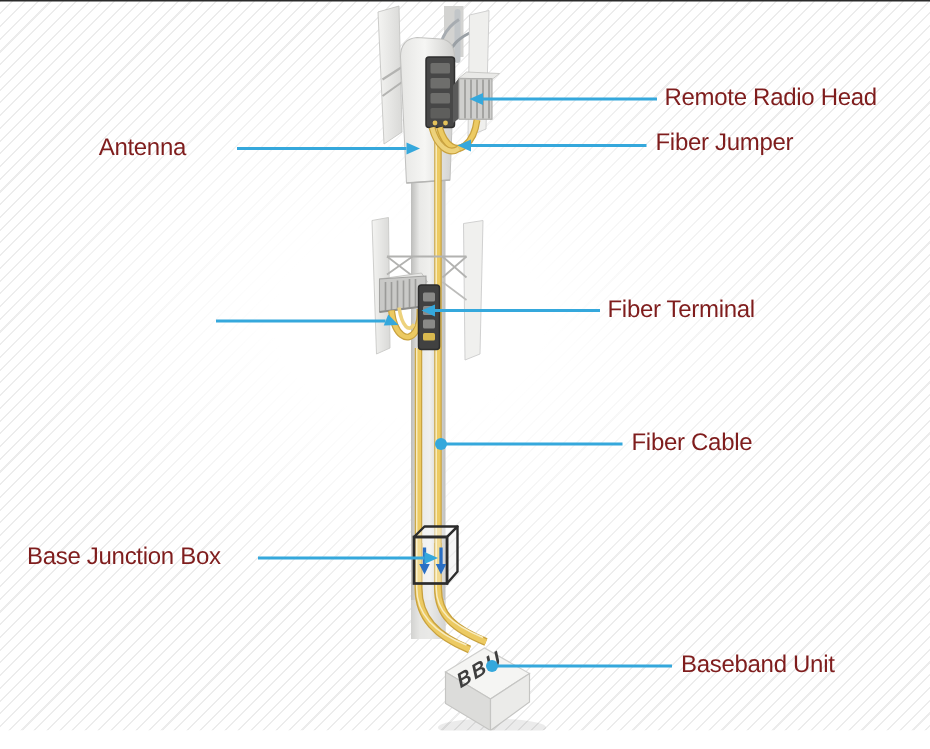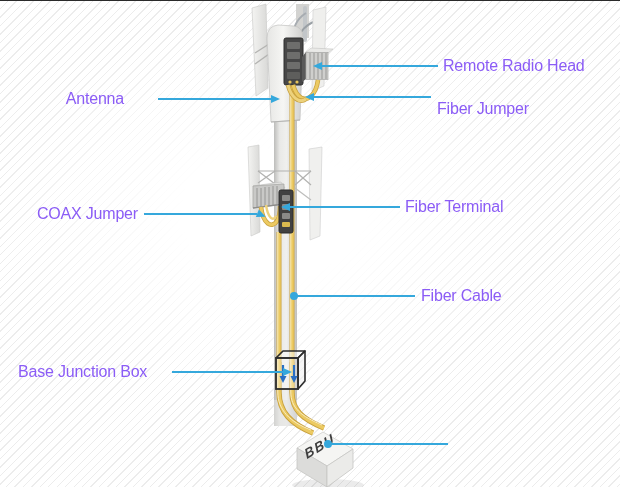--- a/index.html
+++ b/index.html
@@ -16,21 +16,21 @@
   }
   .vignette{
     position:absolute;left:0;top:0;right:0;height:487px;
     background:radial-gradient(ellipse 58% 52% at 44% 44%, #ffffff 25%, rgba(255,255,255,0) 78%);
   }
   .top-edge{position:absolute;top:0;left:0;width:100%;height:1px;background:#2b2b2b;}
   .bottom-strip{position:absolute;bottom:0;left:0;width:100%;height:12px;background:#ffffff;}
   svg.art{position:absolute;left:0;top:0;}
   .callout-label{
     position:absolute;
-    font-size:16px;line-height:18px;color:#8b5cf6;letter-spacing:-0.2px;
+    font-size:16px;line-height:18px;color:#7f1d1d;letter-spacing:-0.2px;
     white-space:nowrap;
   }
   .callout-line{position:absolute;height:2px;background:#35a8dc;}
   .arrow-right{position:absolute;width:0;height:0;
     border-top:4px solid transparent;border-bottom:4px solid transparent;
     border-left:9px solid #35a8dc;}
   .arrow-left{position:absolute;width:0;height:0;
     border-top:4px solid transparent;border-bottom:4px solid transparent;
     border-right:9px solid #35a8dc;}
   .dot{position:absolute;width:8px;height:8px;border-radius:50%;background:#35a8dc;}
@@ -191,39 +191,39 @@
       <text x="0" y="0" transform="translate(307,459) rotate(-31) skewX(-8)" font-family="Liberation Sans, DejaVu Sans, sans-serif" font-size="13.5" font-weight="bold" font-style="italic" letter-spacing="1.5" fill="#3e3e3e">BBU</text>
     </g>
   </svg>
 
   <div class="arrow-left" style="left:313px;top:62px;"></div>
   <div class="callout-line" style="left:321px;top:65px;width:117px;"></div>
   <div class="callout-label" style="left:443px;top:57px;">Remote Radio Head</div>
 
   <div class="arrow-left" style="left:305px;top:93px;"></div>
   <div class="callout-line" style="left:313px;top:96px;width:118px;"></div>
-  <div class="callout-label" style="left:437px;top:100px;text-align:right;">Fiber Jumper</div>
+  <div class="callout-label" style="left:437px;top:87px;text-align:right;">Fiber Jumper</div>
 
   <div class="callout-label" style="right:496px;top:90px;">Antenna</div>
   <div class="callout-line" style="left:158px;top:98px;width:113px;"></div>
   <div class="arrow-right" style="left:271px;top:95px;"></div>
 
-  <div class="callout-label" style="left:37px;top:205px;">COAX Jumper</div>
   <div class="callout-line" style="left:144px;top:213px;width:113px;"></div>
   <div class="arrow-right" style="left:257px;top:211px;transform:rotate(22deg);"></div>
 
   <div class="arrow-left" style="left:281px;top:203px;"></div>
   <div class="callout-line" style="left:289px;top:206px;width:111px;"></div>
   <div class="callout-label" style="left:405px;top:198px;text-align:right;">Fiber Terminal</div>
 
   <div class="dot" style="left:290px;top:292px;"></div>
   <div class="callout-line" style="left:294px;top:295px;width:121px;"></div>
   <div class="callout-label" style="left:421px;top:287px;">Fiber Cable</div>
 
   <div class="callout-label" style="left:18px;top:363px;">Base Junction Box</div>
   <div class="callout-line" style="left:172px;top:371px;width:111px;"></div>
   <div class="arrow-right" style="left:283px;top:368px;"></div>
 
   <div class="dot" style="left:324px;top:440px;"></div>
   <div class="callout-line" style="left:328px;top:443px;width:120px;"></div>
+  <div class="callout-label" style="left:454px;top:435px;">Baseband Unit</div>
 
   <div class="bottom-strip"></div>
 </div>
 
 </body></html>

